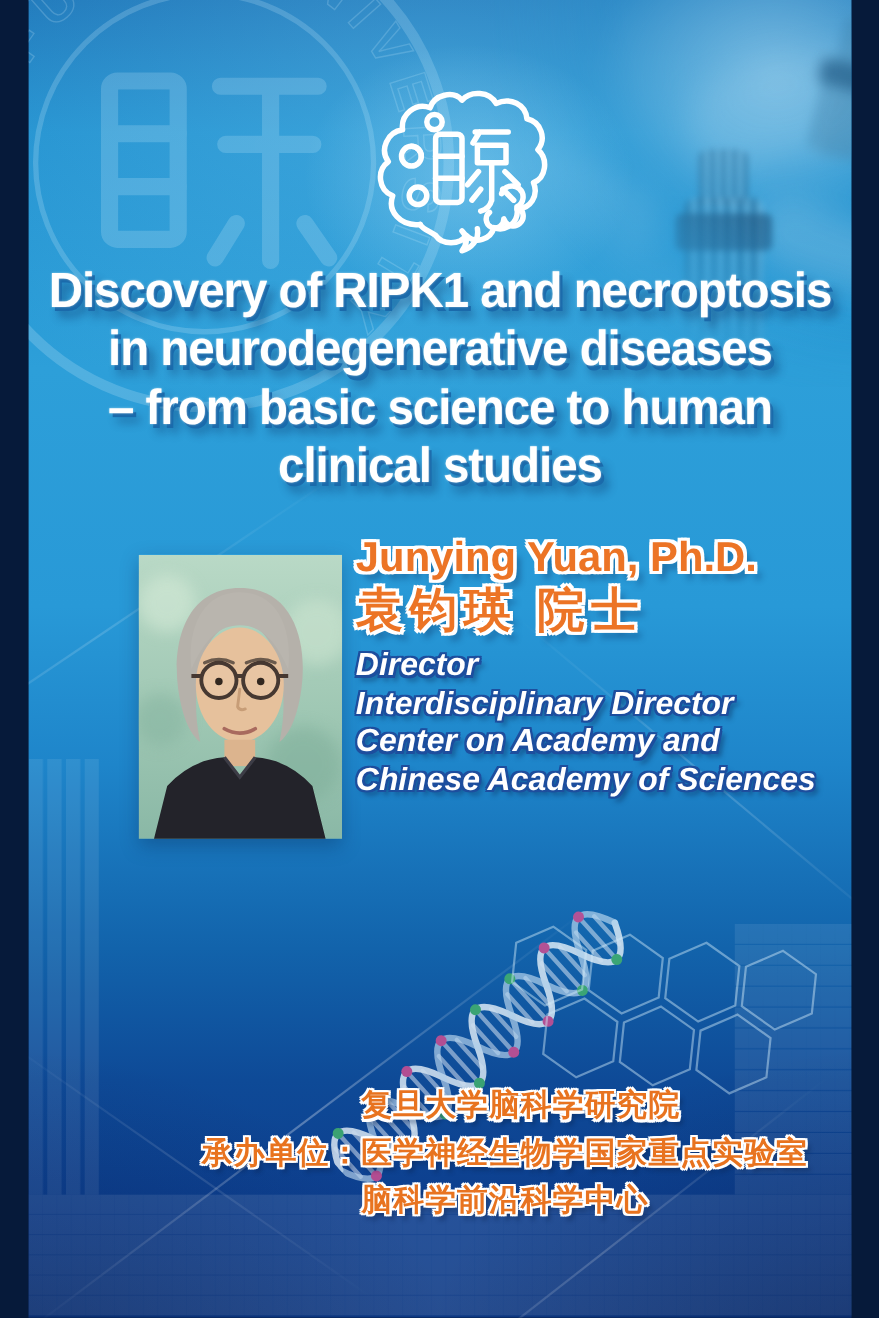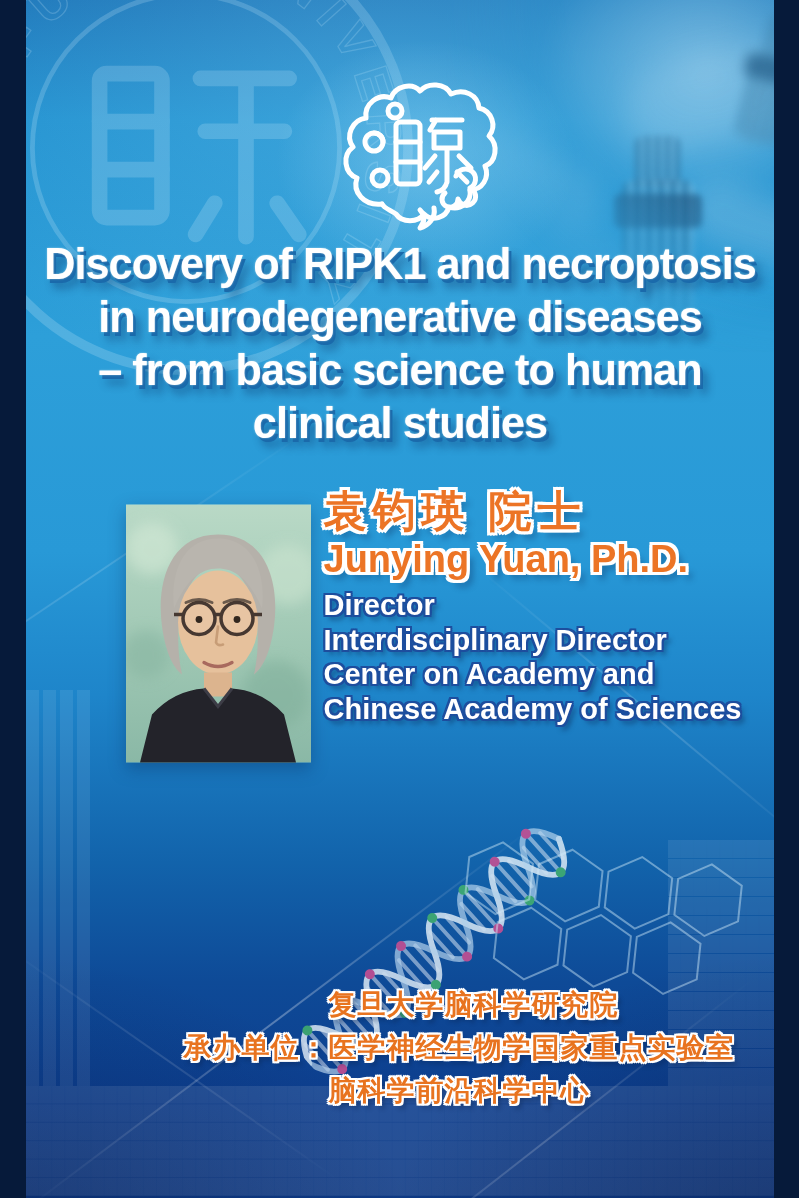--- a/index.html
+++ b/index.html
@@ -43,21 +43,21 @@
        font-size:45px;line-height:53px;letter-spacing:-1px;transform:scaleX(.96);
        text-shadow:0 0 2px rgba(255,255,255,.55),3px 4px 0 #1a6aab,7px 9px 9px rgba(8,40,90,.45);}
   
   .photo{left:100px;top:504px;width:185px;height:259px;box-shadow:0 6px 16px rgba(8,40,90,.35);}
   
   .speaker{left:298px;top:485px;}
   .o-big{color:#ec7425;font-weight:bold;font-size:38px;line-height:44px;
        text-shadow:-3px -3px 0 #fff,0 -3px 0 #fff,3px -3px 0 #fff,-3px 0 0 #fff,3px 0 0 #fff,-3px 3px 0 #fff,0 3px 0 #fff,3px 3px 0 #fff,6px 7px 6px rgba(10,40,90,.40);}
   .o-cjk{font-size:43px;line-height:52px;letter-spacing:6px;}
   .w-line{color:#fff;font-weight:bold;font-size:29px;line-height:34.6px;
-       text-shadow:-2px -2px 0 #1d4e9e,2px -2px 0 #1d4e9e,-2px 2px 0 #1d4e9e,2px 2px 0 #1d4e9e,0 2px 0 #1d4e9e,2px 0 0 #1d4e9e,0 -2px 0 #1d4e9e,-2px 0 0 #1d4e9e,4px 5px 5px rgba(8,35,80,.5);}
+       text-shadow:-2px -2px 0 #1d4e9e,2px -2px 0 #1d4e9e,-2px 2px 0 #1d4e9e,2px 2px 0 #1d4e9e,0 2px 0 #1d4e9e,2px 0 0 #1d4e9e,0 -2px 0 #1d4e9e,-2px 0 0 #1d4e9e,4px 5px 5px rgba(8,35,80,.5);font-style:italic;}
   .aff{margin-top:7px;}
   
   .schedule{left:112px;top:782px;}
   .b-line{color:#2490dc;font-weight:bold;font-size:31px;line-height:37px;margin-bottom:24px;letter-spacing:1px;
        text-shadow:-3px -3px 0 #fff,0 -3px 0 #fff,3px -3px 0 #fff,-3px 0 0 #fff,3px 0 0 #fff,-3px 3px 0 #fff,0 3px 0 #fff,3px 3px 0 #fff,5px 6px 3px rgba(8,35,80,.5);}
   
   .orgs{left:158px;top:983px;display:flex;align-items:center;}
   .o-small{color:#e8731f;font-weight:bold;font-size:28px;line-height:43px;letter-spacing:1px;
        text-shadow:-2px -2px 0 #fff,2px -2px 0 #fff,-2px 2px 0 #fff,2px 2px 0 #fff,0 2px 0 #fff,2px 0 0 #fff,0 -2px 0 #fff,-2px 0 0 #fff,4px 5px 4px rgba(8,30,70,.45);}
   .dna{left:238px;top:828px;width:352px;height:236px;transform:rotate(-42deg);opacity:.85;}
@@ -240,22 +240,22 @@
     <circle cx="73" cy="115" r="3.4" fill="#32271f"></circle>
       <circle cx="111" cy="115" r="3.4" fill="#32271f"></circle>
     <path d="M92,122 L90,138 Q92,142 97,140" stroke="#c79d77" stroke-width="2.6" fill="none" stroke-linecap="round"></path>
     <path d="M78,158 Q92,166 106,158" stroke="#a86a5e" stroke-width="3.4" fill="none" stroke-linecap="round"></path>
     <rect x="78" y="168" width="28" height="24" fill="#dcb48e"></rect>
     <path d="M14,258 L26,210 Q48,186 78,184 L92,202 L106,184 Q136,186 158,210 L170,258 Z" fill="#23232a"></path>
     <path d="M78,184 L92,202 L106,184" fill="none" stroke="#3c3c46" stroke-width="3"></path>
   </svg>
 
   <div class="abs speaker">
+    <div class="o-big">Junying Yuan, Ph.D.</div>
     <div class="o-big o-cjk">袁钧瑛 院士</div>
-    <div class="o-big">Junying Yuan, Ph.D.</div>
     <div class="aff">
       <div class="w-line">Director</div>
       <div class="w-line">Interdisciplinary Director</div>
       <div class="w-line">Center on Academy and</div>
       <div class="w-line">Chinese Academy of Sciences</div>
     </div>
   </div>
 
 
   <div class="abs orgs">

